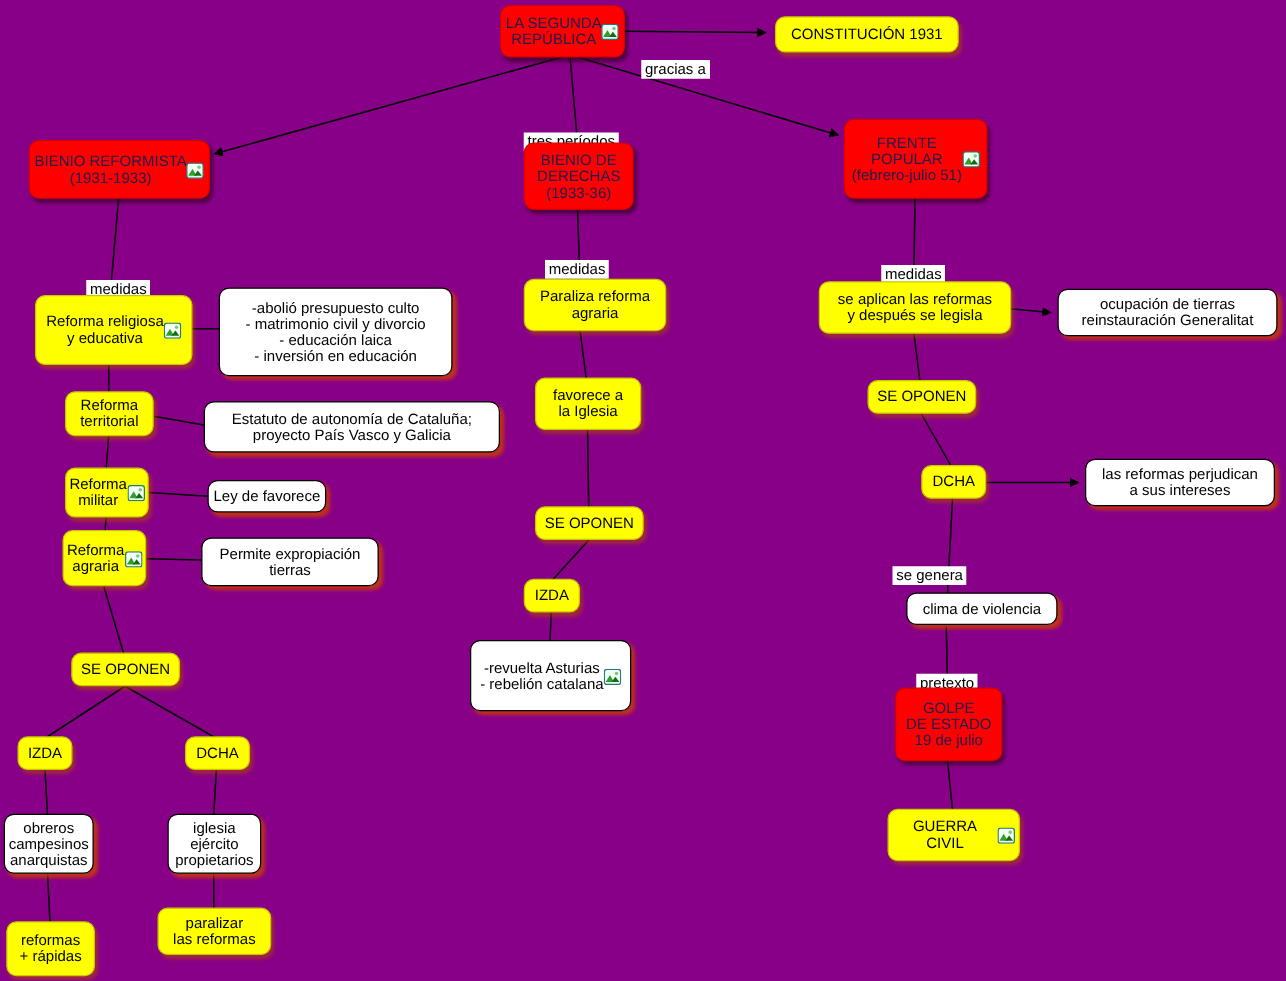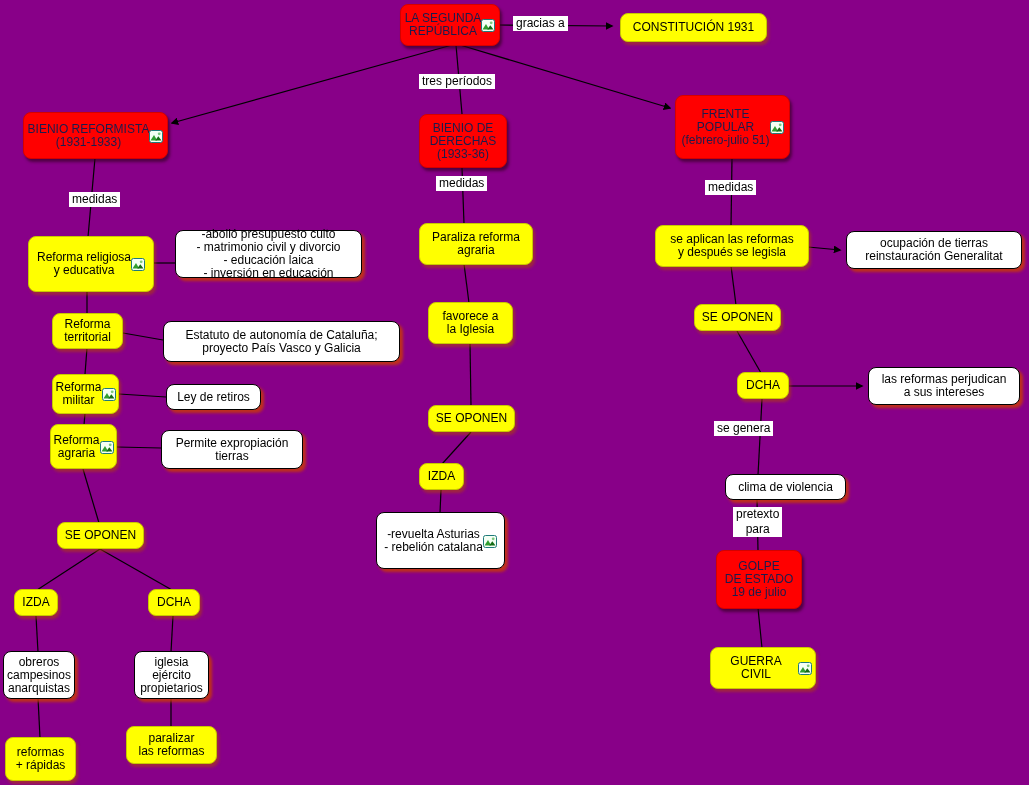--- a/index.html
+++ b/index.html
@@ -42,21 +42,21 @@
     color: #000;
     border: 1px solid #000;
     box-shadow: 3px 3px 3px rgba(205, 60, 0, 0.8);
   }
 
   .lbl {
     position: absolute; z-index: 2;
     background: #ffffff; color: #000;
     font-size: 12px; line-height: 15px;
     padding: 0 3px;
-    white-space: pre-line; text-align: center;
+    white-space: pre-line; text-align: center; margin-top: 32px;
   }
 
   .res-icon { display: inline-block; width: 14px; height: 13px; line-height: 0; margin-top: 1px; cursor: pointer; }
 </style>
 </head>
 <body>
 
 <svg class="edges" width="1029" height="785">
   <defs>
     <marker id="arr" viewBox="0 0 10 10" refX="8" refY="5" markerWidth="6.5" markerHeight="6.5" orient="auto">
@@ -154,21 +154,21 @@
   <span class="txt">Reforma religiosa
 y educativa</span>
   <span class="res-icon"><svg width="14" height="13" viewBox="0 0 14 13">
         <rect x="0.5" y="0.5" width="13" height="12" rx="2" fill="#f4fff4" stroke="#1f7a7a"></rect>
         <circle cx="10.2" cy="3.8" r="1.4" fill="#7ec87e"></circle>
         <polygon points="1.5,10.5 5,5 8.2,10.5" fill="#2f9e2f"></polygon>
         <polygon points="6.2,10.5 9.3,6.3 12.5,10.5" fill="#156b15"></polygon>
       </svg></span>
 </div>
 
-<div class="node white" style="left:175px;top:230px;width:187px;height:48px">
+<div class="node white" style="left:175px;top:230px;width:187px;height:71px">
   <span class="txt">-abolió presupuesto culto
 - matrimonio civil y divorcio
 - educación laica
 - inversión en educación</span>
 </div>
 
 <div class="node yellow" style="left:52px;top:313px;width:71px;height:36px">
   <span class="txt">Reforma
 territorial</span>
 </div>
@@ -183,21 +183,21 @@
 militar</span>
   <span class="res-icon"><svg width="14" height="13" viewBox="0 0 14 13">
         <rect x="0.5" y="0.5" width="13" height="12" rx="2" fill="#f4fff4" stroke="#1f7a7a"></rect>
         <circle cx="10.2" cy="3.8" r="1.4" fill="#7ec87e"></circle>
         <polygon points="1.5,10.5 5,5 8.2,10.5" fill="#2f9e2f"></polygon>
         <polygon points="6.2,10.5 9.3,6.3 12.5,10.5" fill="#156b15"></polygon>
       </svg></span>
 </div>
 
 <div class="node white" style="left:166px;top:384px;width:95px;height:26px">
-  <span class="txt">Ley de retiros</span>
+  <span class="txt">Ley de favorece</span>
 </div>
 
 <div class="node yellow" style="left:50px;top:424px;width:67px;height:45px">
   <span class="txt">Reforma
 agraria</span>
   <span class="res-icon"><svg width="14" height="13" viewBox="0 0 14 13">
         <rect x="0.5" y="0.5" width="13" height="12" rx="2" fill="#f4fff4" stroke="#1f7a7a"></rect>
         <circle cx="10.2" cy="3.8" r="1.4" fill="#7ec87e"></circle>
         <polygon points="1.5,10.5 5,5 8.2,10.5" fill="#2f9e2f"></polygon>
         <polygon points="6.2,10.5 9.3,6.3 12.5,10.5" fill="#156b15"></polygon>

